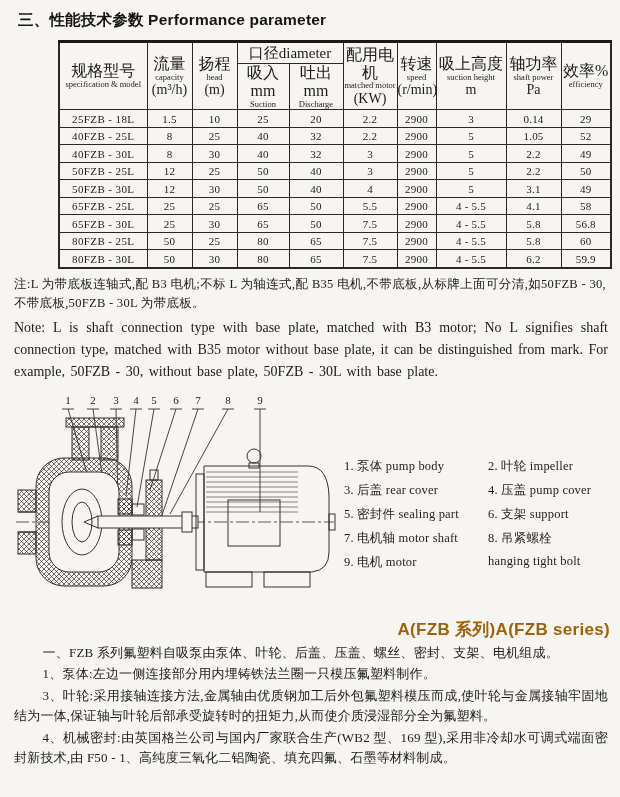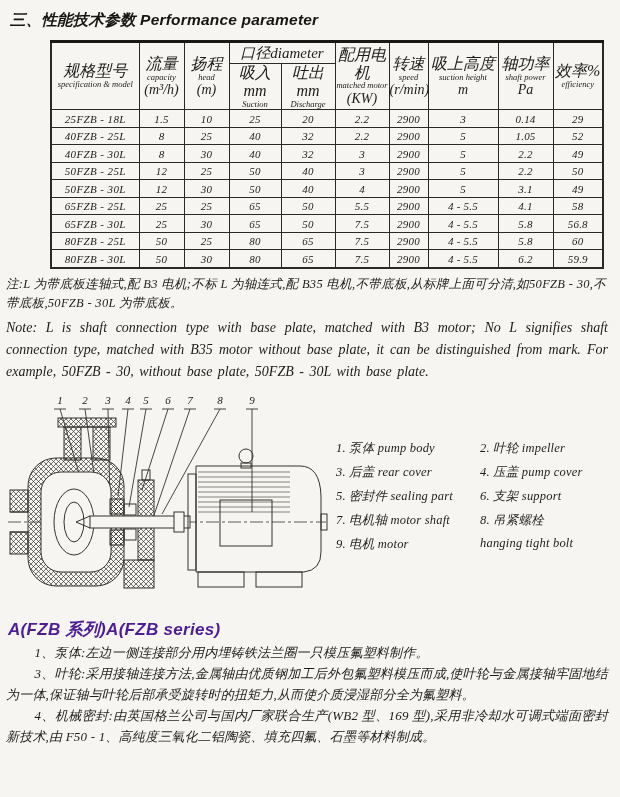--- a/index.html
+++ b/index.html
@@ -2,21 +2,21 @@
 <html><head>
 <meta charset="utf-8">
 <style>
   html,body{margin:0;padding:0;}
   body{
     width:620px;height:797px;overflow:hidden;
     background:#f6f5f1;color:#1d1c1a;
     font-family:"Liberation Serif", serif;
     -webkit-font-smoothing:antialiased;
   }
-  .page{position:relative;width:620px;height:797px;padding:8px 10px 0 4px;box-sizing:border-box;font-style:italic;}
+  .page{position:relative;width:620px;height:797px;padding:8px 10px 0 12px;box-sizing:border-box;}
 
   
   .sec-title{
     font-family:"Liberation Sans", sans-serif;
     font-size:15.5px;font-weight:bold;letter-spacing:.2px;
     margin:2px 0 0 6px;color:#161513;
   }
   .sec-title.second{margin-top:9px;}
 
   
@@ -59,32 +59,32 @@
   .callouts span:nth-of-type(2){left:74px}
   .callouts span:nth-of-type(3){left:97px}
   .callouts span:nth-of-type(4){left:117px}
   .callouts span:nth-of-type(5){left:135px}
   .callouts span:nth-of-type(6){left:157px}
   .callouts span:nth-of-type(7){left:179px}
   .callouts span:nth-of-type(8){left:209px}
   .callouts span:nth-of-type(9){left:241px}
 
   .legend{
-    position:absolute;left:332px;top:46px;width:268px;
+    position:absolute;left:332px;top:64px;width:268px;
     display:grid;grid-template-columns:140px 1fr;
     column-gap:4px;row-gap:7px;
     font-size:12.5px;letter-spacing:.2px;color:#201e1b;
   }
   .legend div{white-space:nowrap;}
 
   
   .series-heading{
     font-family:"Liberation Sans", sans-serif;
     font-size:17px;font-weight:bold;letter-spacing:.3px;
-    margin:8px 0 2px 4px;color:#4c1d95;
+    margin:8px 0 2px 4px;color:#a16207;text-align:right;
   }
   .series-body{margin:0 2px;}
   .series-body p{
     margin:0 0 1px 0;font-size:13px;line-height:1.58;
     text-indent:2.2em;text-align:justify;letter-spacing:.2px;
   }
 </style>
 </head>
 <body>
 
@@ -362,18 +362,19 @@
         <div>7. 电机轴 motor shaft</div>
         <div>8. 吊紧螺栓</div>
         <div>9. 电机 motor</div>
         <div>hanging tight bolt</div>
     </div>
   </div>
 
   <div class="series-heading">A(FZB 系列)A(FZB series)</div>
 
   <div class="series-body">
+    <p class="para">一、FZB 系列氟塑料自吸泵由泵体、叶轮、后盖、压盖、螺丝、密封、支架、电机组成。</p>
       <p class="para">1、泵体:左边一侧连接部分用内埋铸铁法兰圈一只模压氟塑料制作。</p>
       <p class="para">3、叶轮:采用接轴连接方法,金属轴由优质钢加工后外包氟塑料模压而成,使叶轮与金属接轴牢固地结为一体,保证轴与叶轮后部承受旋转时的扭矩力,从而使介质浸湿部分全为氟塑料。</p>
       <p class="para">4、机械密封:由英国格兰公司与国内厂家联合生产(WB2 型、169 型),采用非冷却水可调式端面密封新技术,由 F50 - 1、高纯度三氧化二铝陶瓷、填充四氟、石墨等材料制成。</p>
   </div>
 
 </div>
 
 </body></html>

